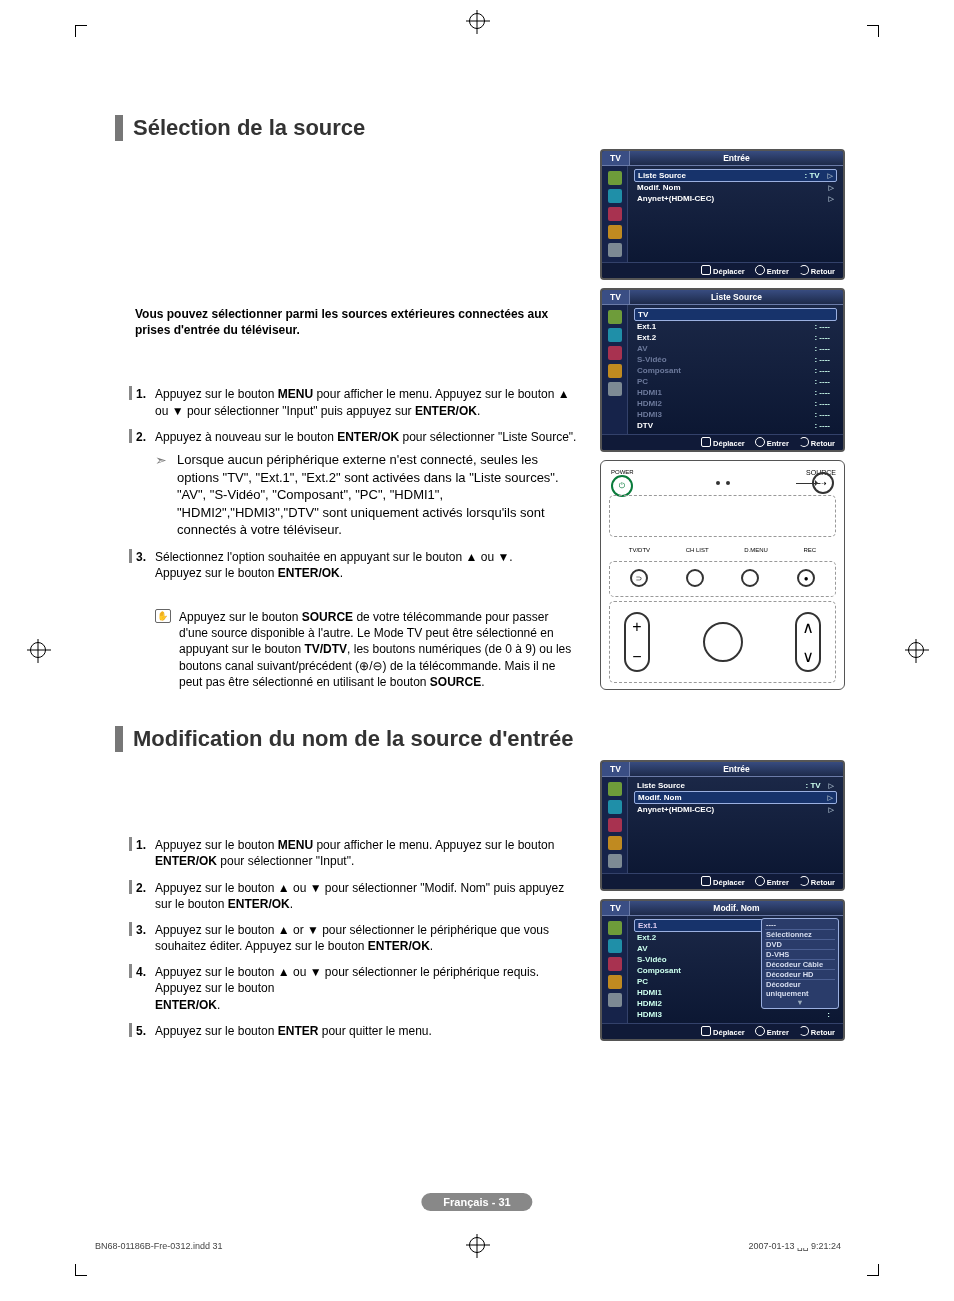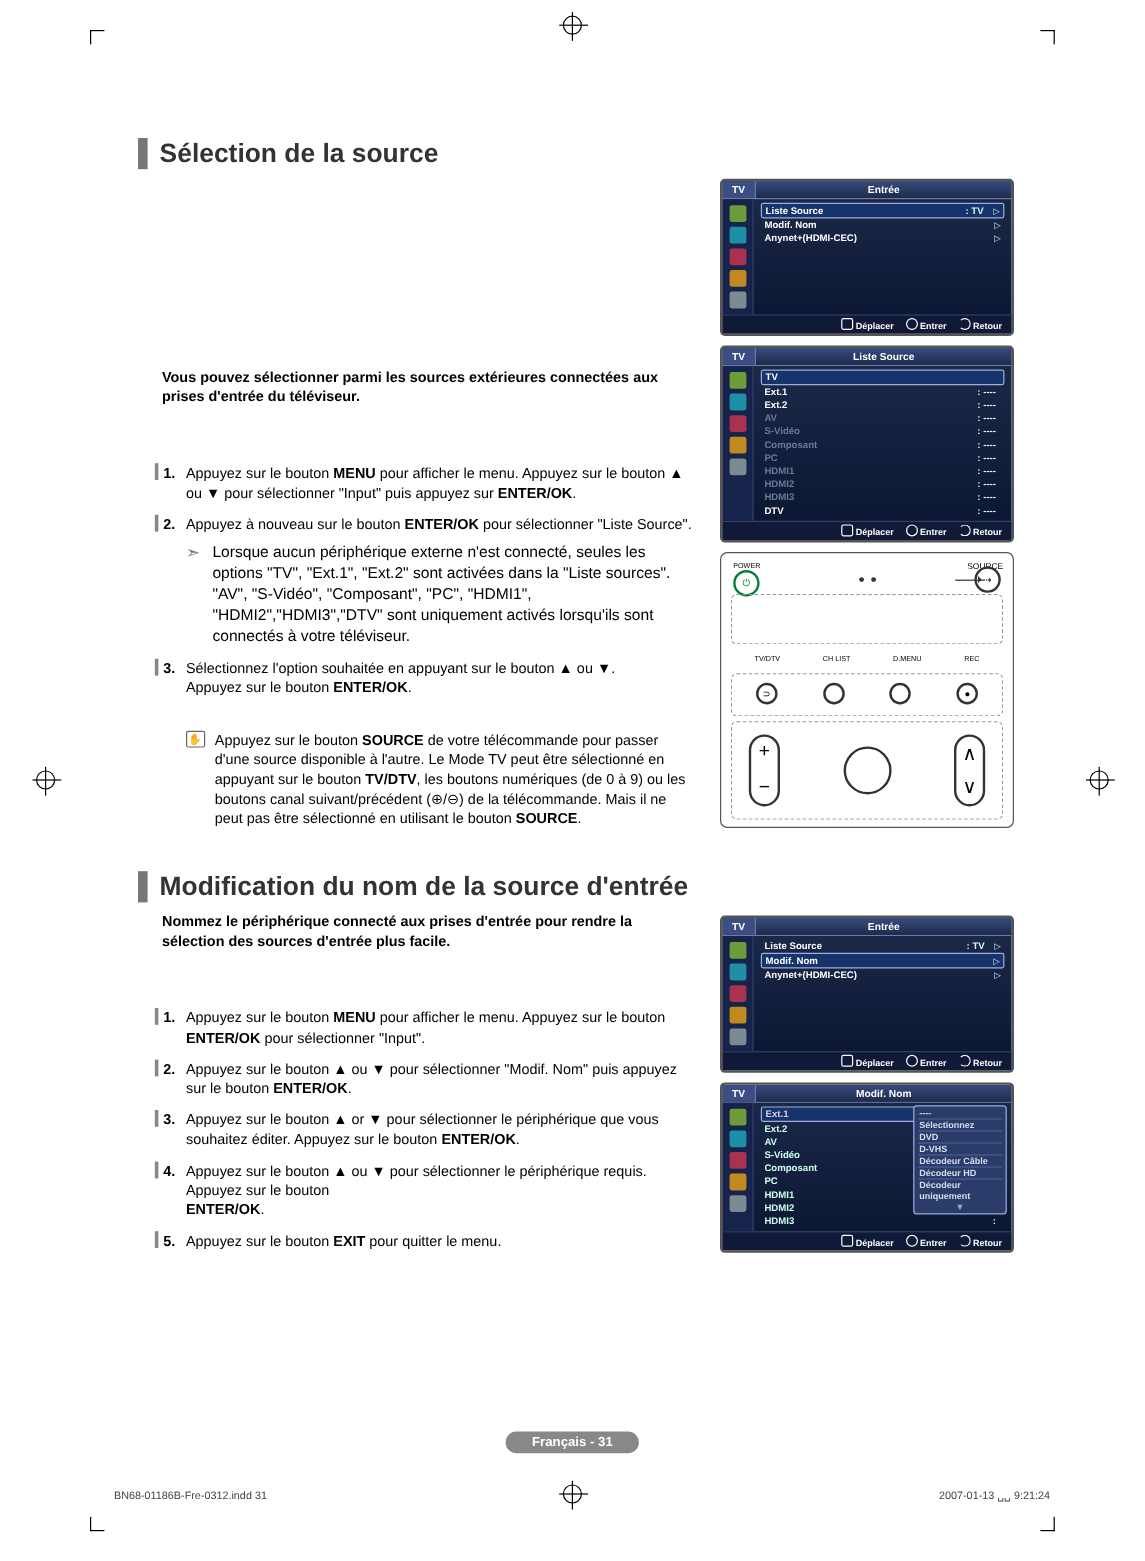--- a/index.html
+++ b/index.html
@@ -236,21 +236,21 @@
     color: #fff;
     font-size: 11px;
     padding: 3px 22px;
     border-radius: 12px;
     font-weight:bold;
   }
   .footer {
     position: absolute;
     bottom: 50px;
     left: 95px;
-    right: 79px;
+    right: 113px;
     display: flex;
     justify-content: space-between;
     font-size: 9px;
     color: #444;
   }
 </style>
 </head>
 <body>
 
 <div class="crop-tl"></div>
@@ -442,27 +442,26 @@
       </div>
     </div>
   </div>
 
   <div class="section">
     <div class="section-head">
       <span class="section-title">Modification du nom de la source d'entrée</span>
     </div>
     <div class="columns">
       <div class="col-text">
-        <p class="intro">Nommez le périphérique connecté aux prises d'entrée pour rendre la sélection des sources d'entrée plus facile.</p>
         <ol class="steps">
           <li data-num="1."><span>Appuyez sur le bouton </span><b>MENU</b><span> pour afficher le menu. Appuyez sur le bouton </span><b>ENTER/OK</b><span> pour sélectionner "Input".</span></li>
           <li data-num="2."><span>Appuyez sur le bouton ▲ ou ▼ pour sélectionner "Modif. Nom" puis appuyez sur le bouton </span><b>ENTER/OK</b><span>.</span></li>
           <li data-num="3."><span>Appuyez sur le bouton ▲ or ▼ pour sélectionner le périphérique que vous souhaitez éditer. Appuyez sur le bouton </span><b>ENTER/OK</b><span>.</span></li>
           <li data-num="4."><span>Appuyez sur le bouton ▲ ou ▼ pour sélectionner le périphérique requis. Appuyez sur le bouton </span><br><span style="font-weight:bold">ENTER/OK</span><span>.</span></li>
-          <li data-num="5."><span>Appuyez sur le bouton </span><b>EXIT</b><span> pour quitter le menu.</span></li>
+          <li data-num="5."><span>Appuyez sur le bouton </span><b>ENTER</b><span> pour quitter le menu.</span></li>
         </ol>
       </div>
 
       <div class="col-osd">
 
         <div class="osd">
           <div class="osd-head">
               <div class="tab">TV</div>
               <div class="title">Entrée</div>
             </div>

